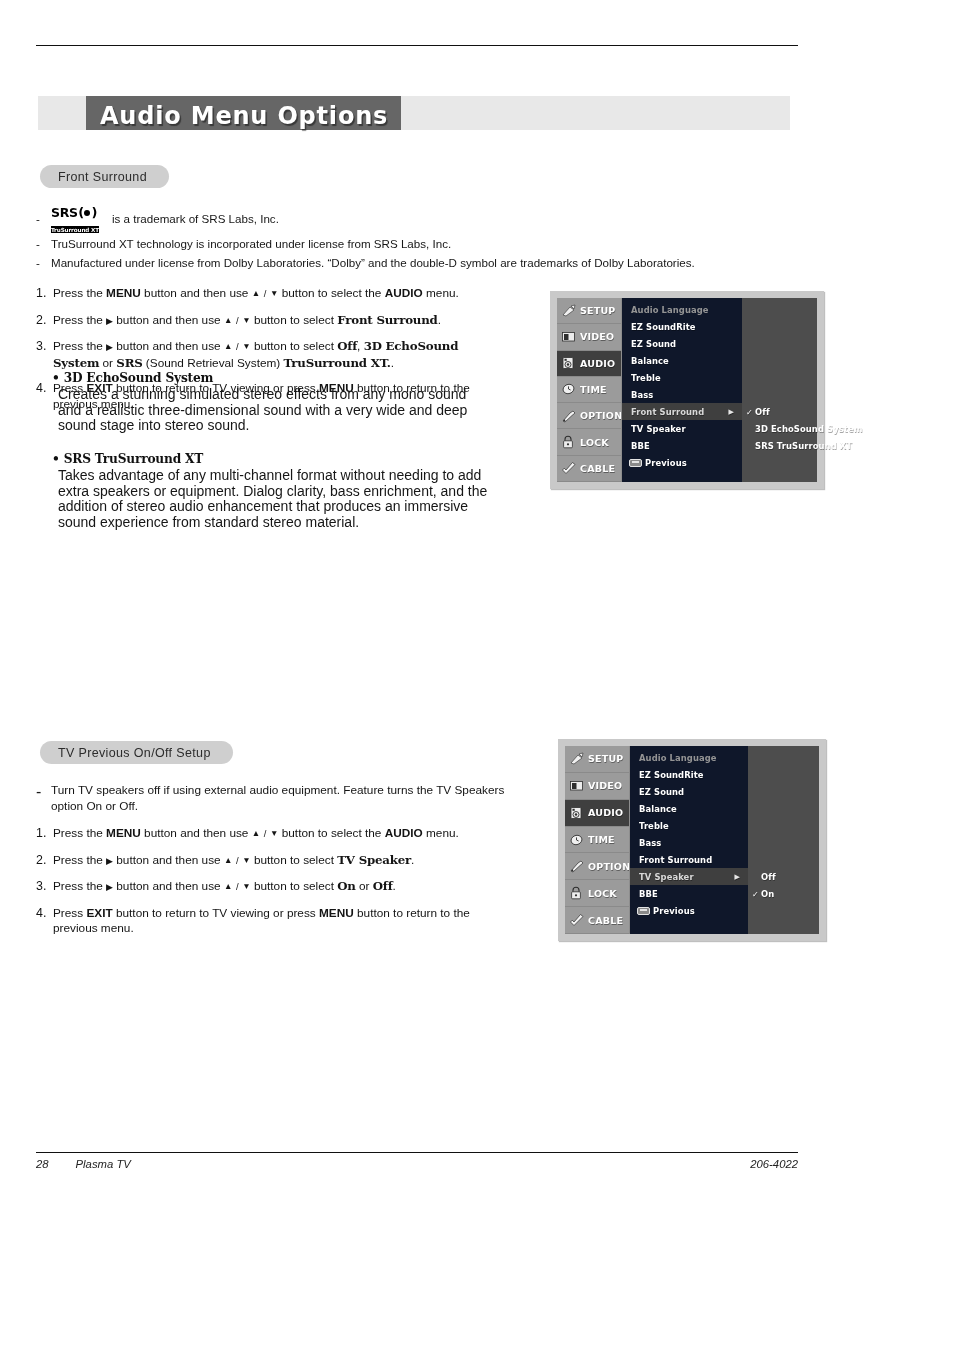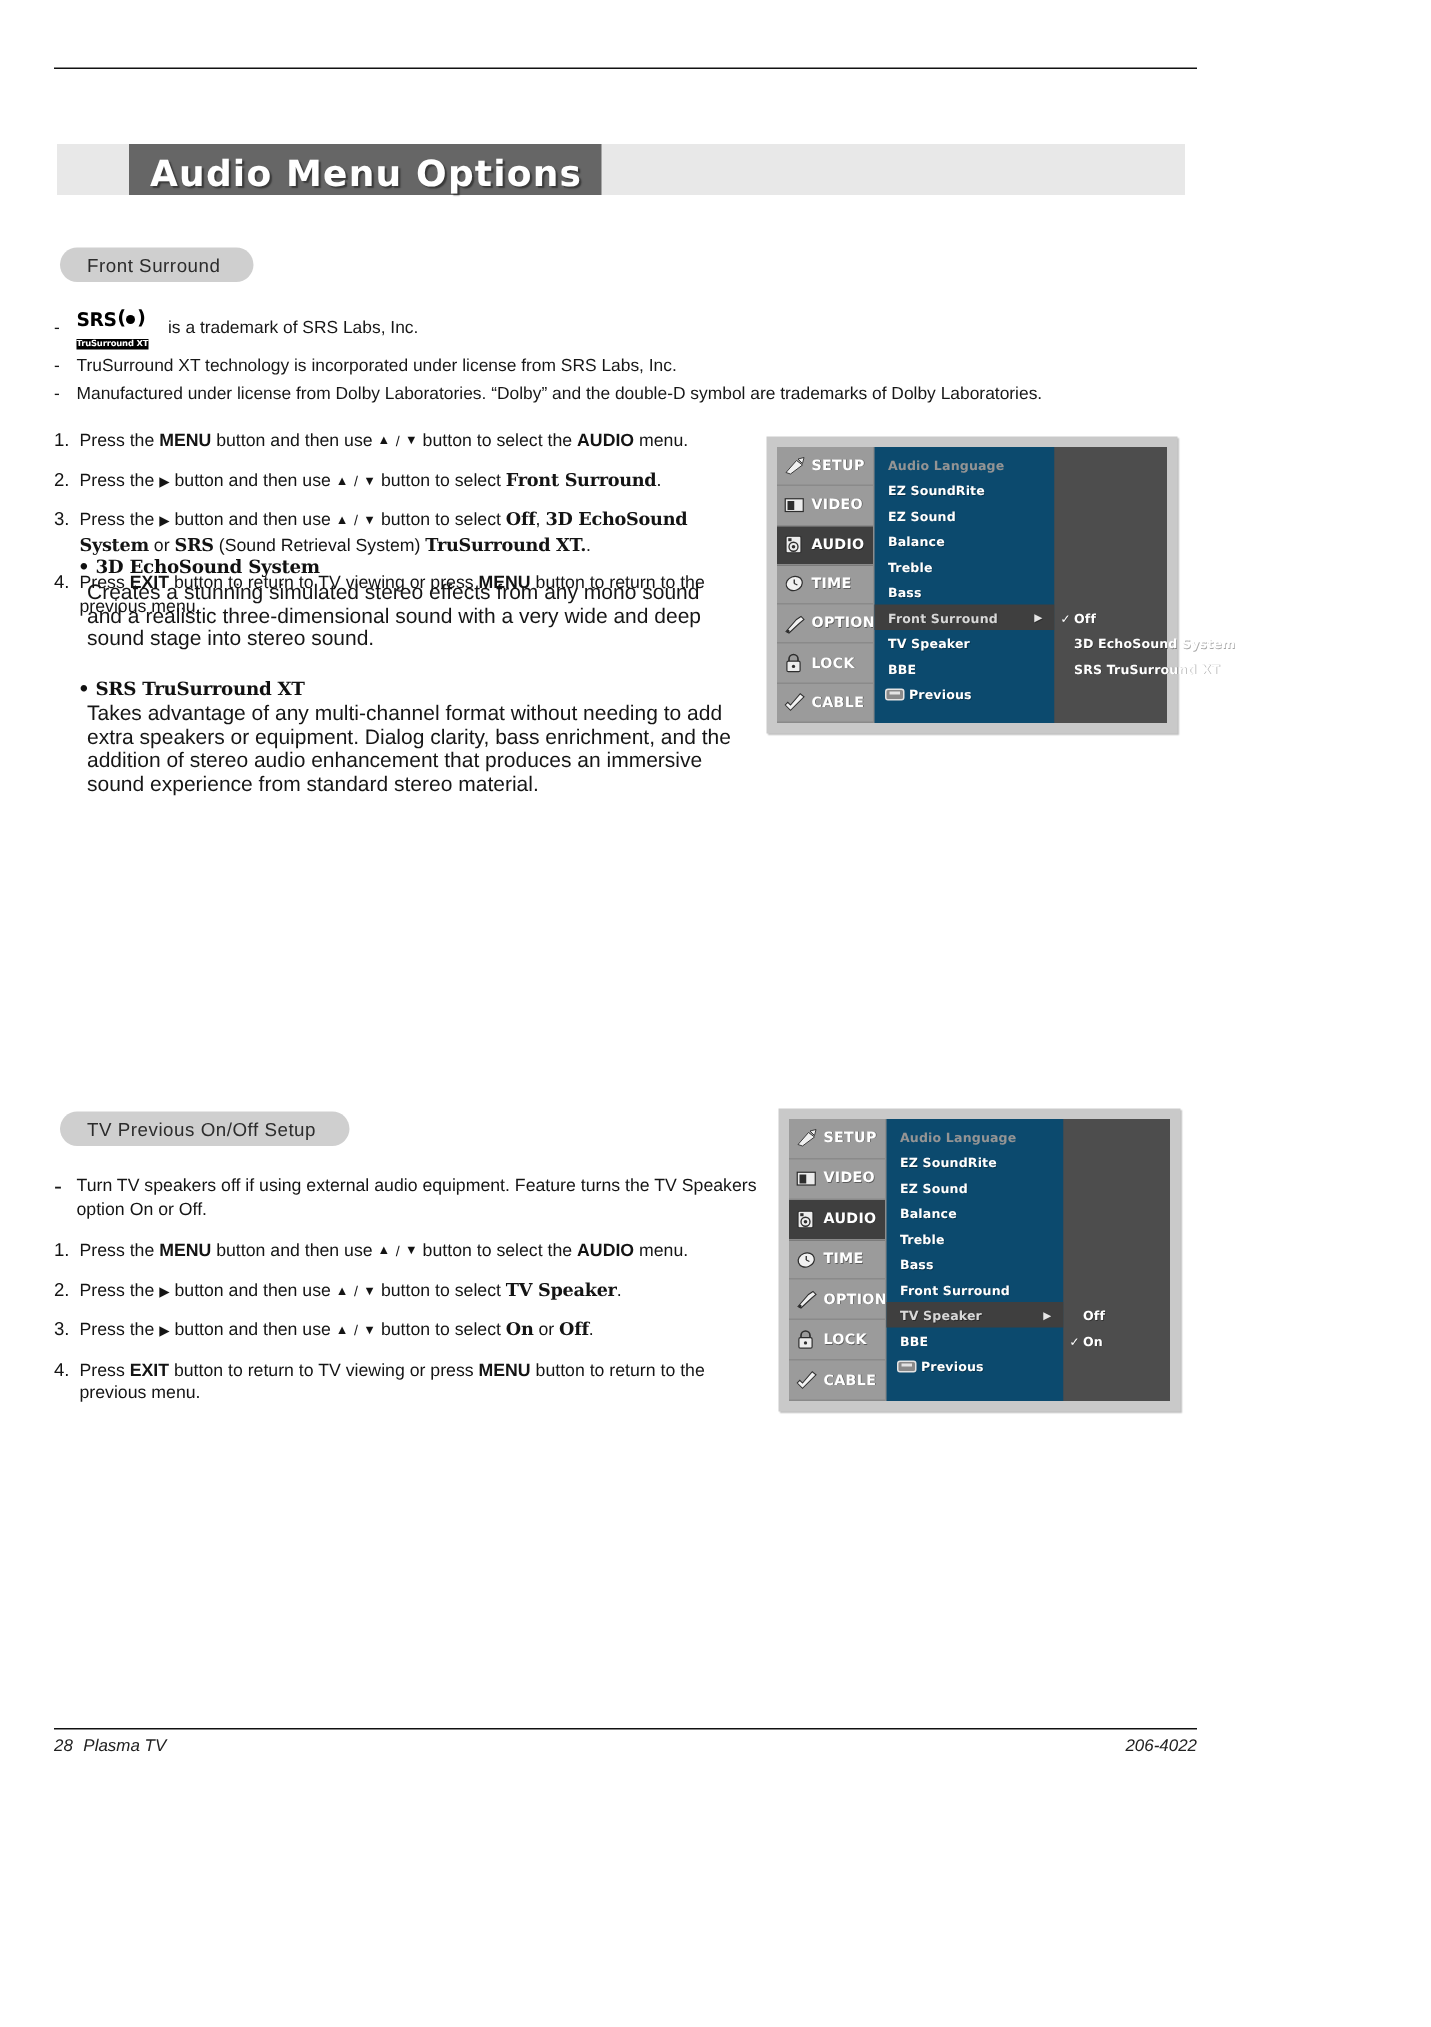--- a/index.html
+++ b/index.html
@@ -169,20 +169,21 @@
   .note-block .tm-dash { width: 15px; flex: 0 0 15px; }
   .note-block .note-text { font-size: 11.8px; line-height: 15.8px; color: #141414; }
 
   
   .osd {
     position: absolute;
     background: #c9c9c9;
     padding: 7px;
     box-sizing: border-box;
     box-shadow: 1px 1px 1px rgba(0,0,0,.25);
+    margin-left: 39px;
   }
   #osd-1 { left: 511px; top: 291px; width: 274px; height: 198px; }
   #osd-2 { left: 519px; top: 739px; width: 268px; height: 202px; }
 
   .osd-inner {
     width: 100%; height: 100%;
     background: #4d4d4d;
     display: flex;
     position: relative;
     font-family: "DejaVu Sans", sans-serif;
@@ -213,21 +214,21 @@
   .osd-ico {
     width: 16px; height: 14px;
     flex: 0 0 16px;
     position: relative;
   }
   .osd-ico svg { display: block; }
 
   
   .osd-mid {
     flex: 0 0 120px;
-    background: #0c4a6e;
+    background: #0f172a;
     padding-top: 3px;
     position: relative;
     border-left: 1px solid #8d8d8d;
   }
   #osd-2 .osd-mid { flex: 0 0 118px; }
   .osd-row {
     height: 17px;
     display: flex; align-items: center;
     padding-left: 9px;
     color: #ffffff;
@@ -293,21 +294,21 @@
     left: 36px; top: 1152px; width: 762px;
   }
   .footer .foot-rule { border-top: 1.6px solid #111; width: 762px; }
   .footer .foot-row {
     margin-top: 5px;
     display: flex; justify-content: space-between;
     font-size: 11.3px;
     font-style: italic;
     color: #222;
   }
-  .footer .foot-left { display: flex; gap: 7px; }
+  .footer .foot-left { display: flex; gap: 27px; }
 </style>
 </head>
 <body>
 
 <div class="page-header">
   <div class="hdr-rule"></div>
 </div>
 
 <div class="title-bar">
   <div class="title-block">

